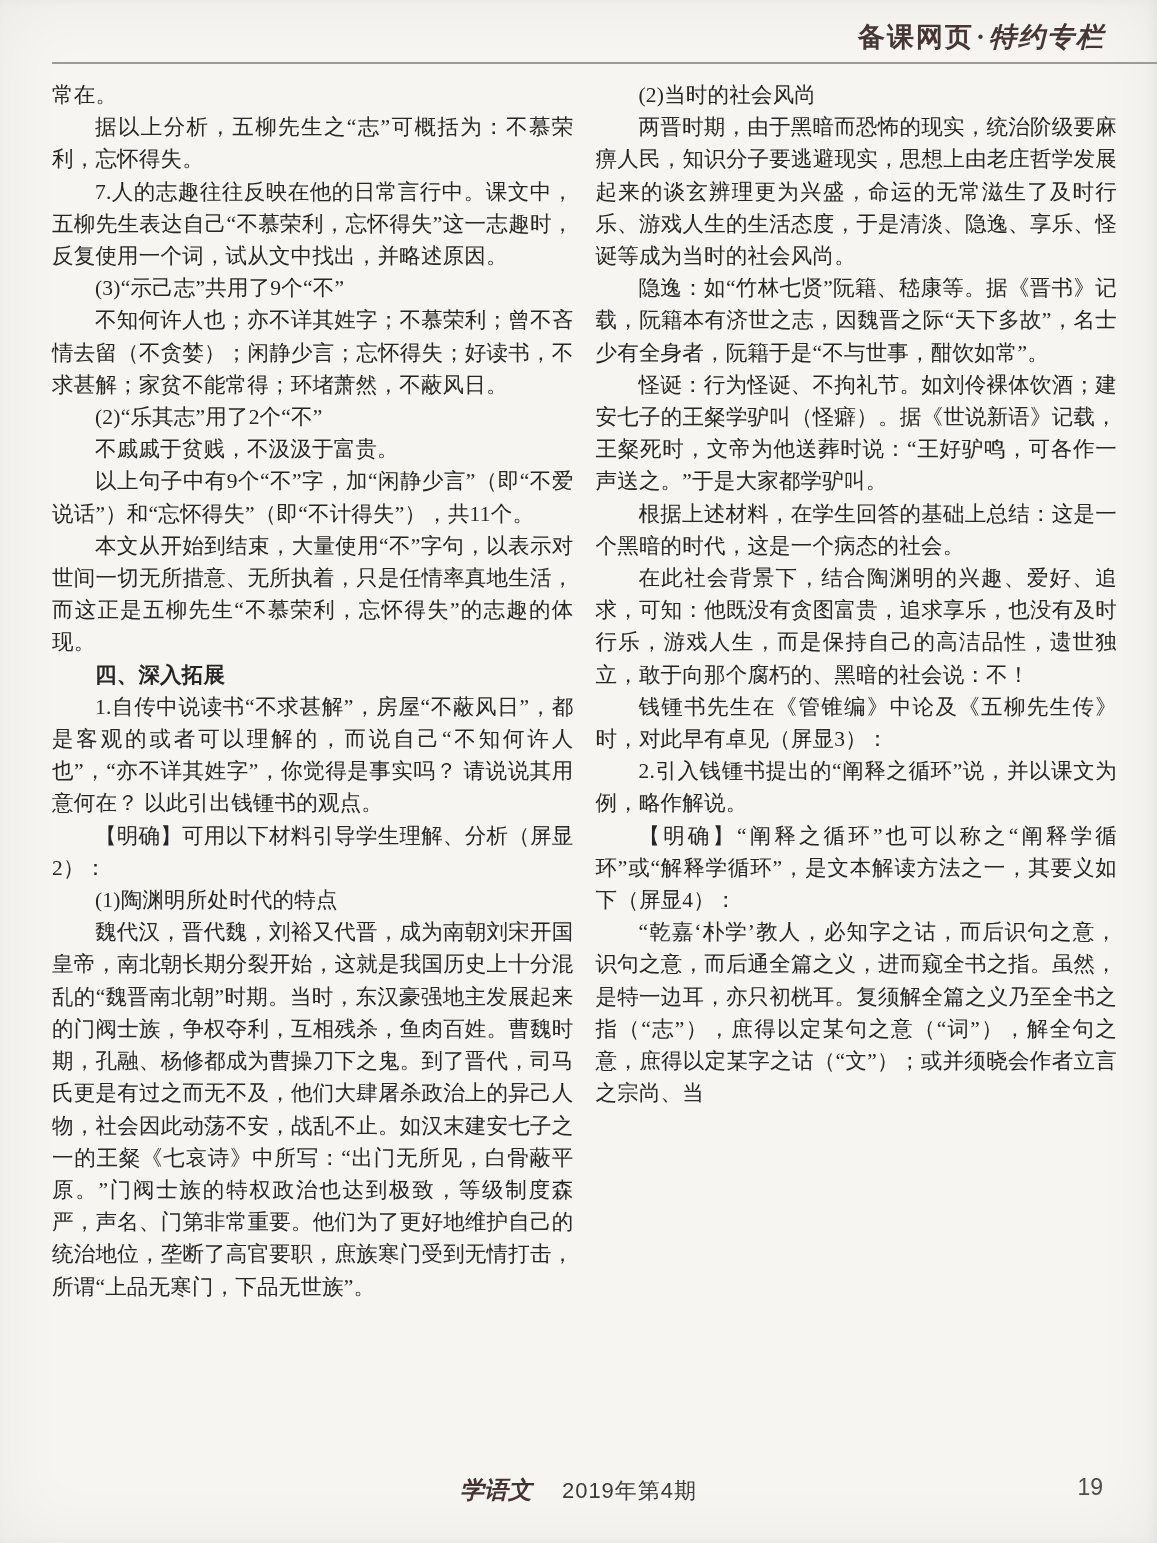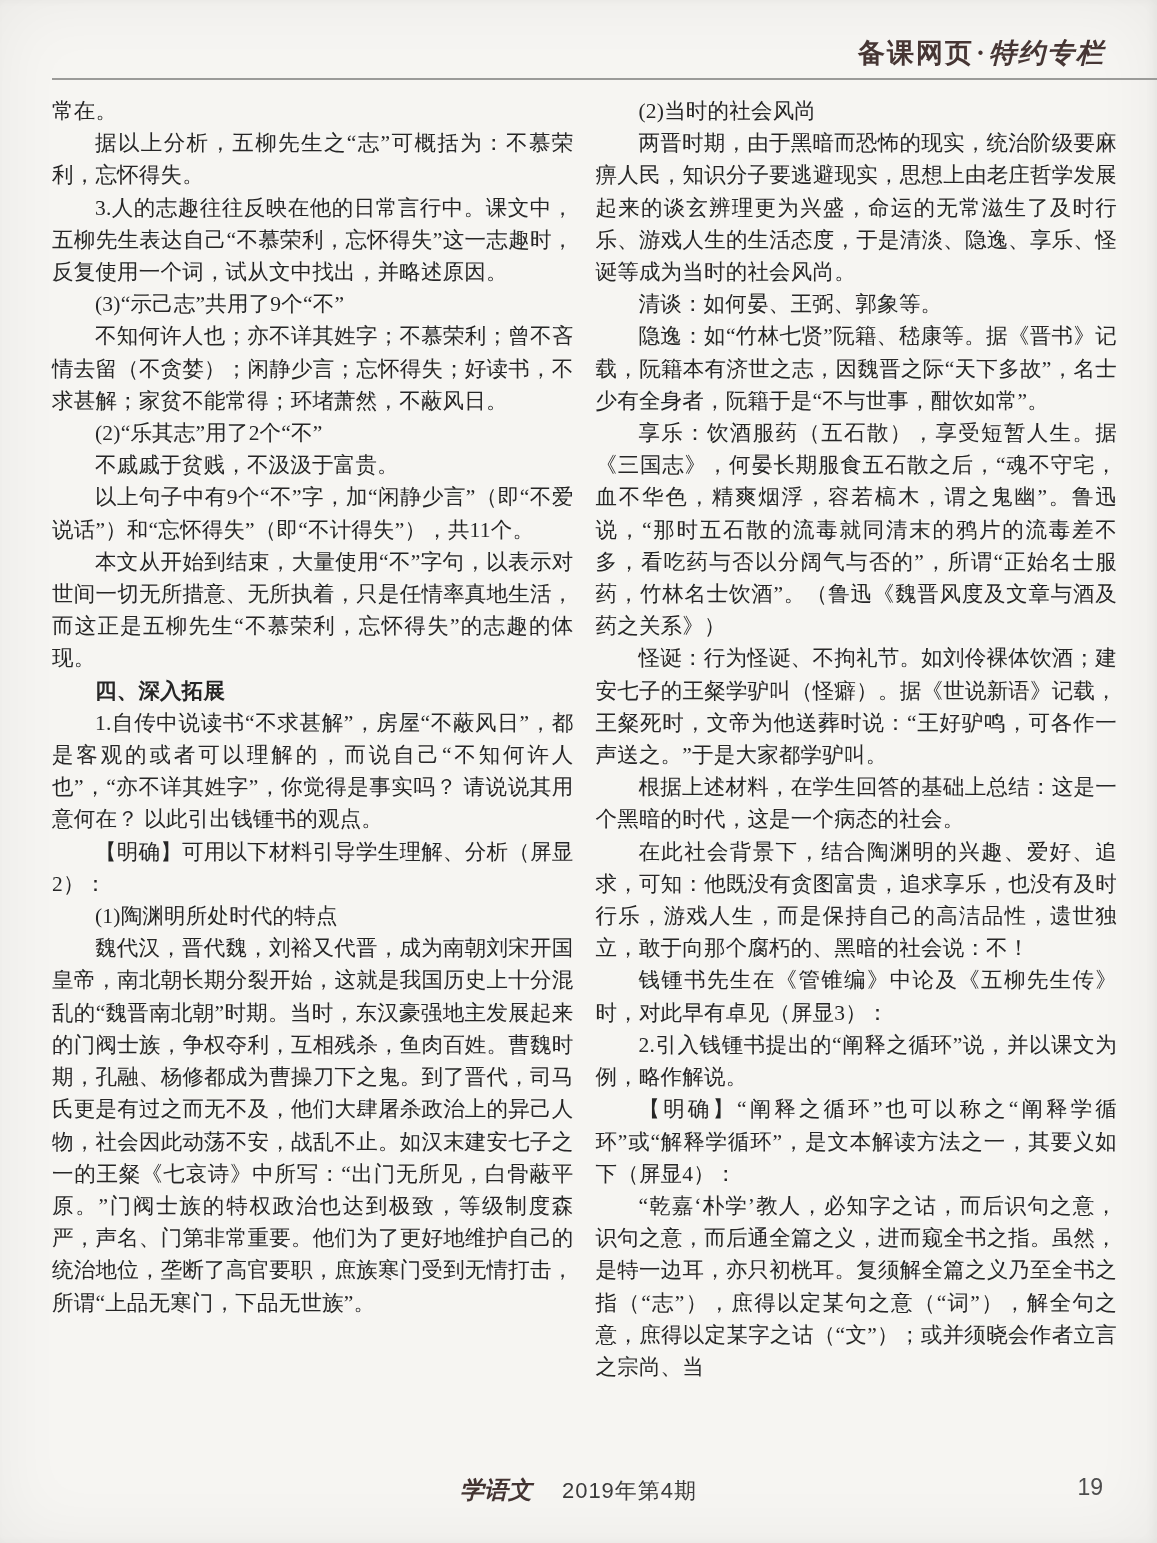--- a/index.html
+++ b/index.html
@@ -7,21 +7,21 @@
     width: 1157px;
     height: 1543px;
     position: relative;
     background: #f6f5f2;
     font-family: "Liberation Serif", "DejaVu Serif", serif;
     color: #262626;
     box-shadow: inset 0 0 70px rgba(0,0,0,0.05), inset -4px 0 10px rgba(0,0,0,0.04);
     overflow: hidden;
   }
   .page-header {
-    padding: 38px 52px 0 52px;
+    padding: 22px 52px 0 52px;
   }
   .header-title {
     text-align: right;
     color: #463634;
     font-size: 27px;
     line-height: 30px;
     letter-spacing: 2px;
   }
   .header-title .series {
     font-family: "Liberation Sans", "DejaVu Sans", sans-serif;
@@ -104,39 +104,37 @@
   <div class="header-title">
     <span class="series">备课网页</span><span class="dot">·</span><span class="column-name">特约专栏</span>
   </div>
   <div class="header-rule"></div>
 </div>
 
 <div class="content">
   <div class="col">
     <p class="no-indent">常在。</p>
     <p>据以上分析，五柳先生之“志”可概括为：不慕荣利，忘怀得失。</p>
-    <p>3.人的志趣往往反映在他的日常言行中。课文中，五柳先生表达自己“不慕荣利，忘怀得失”这一志趣时，反复使用一个词，试从文中找出，并略述原因。</p>
+    <p>7.人的志趣往往反映在他的日常言行中。课文中，五柳先生表达自己“不慕荣利，忘怀得失”这一志趣时，反复使用一个词，试从文中找出，并略述原因。</p>
     <p>(3)“示己志”共用了9个“不”</p>
     <p>不知何许人也；亦不详其姓字；不慕荣利；曾不吝情去留（不贪婪）；闲静少言；忘怀得失；好读书，不求甚解；家贫不能常得；环堵萧然，不蔽风日。</p>
     <p>(2)“乐其志”用了2个“不”</p>
     <p>不戚戚于贫贱，不汲汲于富贵。</p>
     <p>以上句子中有9个“不”字，加“闲静少言”（即“不爱说话”）和“忘怀得失”（即“不计得失”），共11个。</p>
     <p>本文从开始到结束，大量使用“不”字句，以表示对世间一切无所措意、无所执着，只是任情率真地生活，而这正是五柳先生“不慕荣利，忘怀得失”的志趣的体现。</p>
     <p class="section-heading">四、深入拓展</p>
     <p>1.自传中说读书“不求甚解”，房屋“不蔽风日”，都是客观的或者可以理解的，而说自己“不知何许人也”，“亦不详其姓字”，你觉得是事实吗？ 请说说其用意何在？ 以此引出钱锺书的观点。</p>
     <p>【明确】可用以下材料引导学生理解、分析（屏显2）：</p>
     <p>(1)陶渊明所处时代的特点</p>
     <p>魏代汉，晋代魏，刘裕又代晋，成为南朝刘宋开国皇帝，南北朝长期分裂开始，这就是我国历史上十分混乱的“魏晋南北朝”时期。当时，东汉豪强地主发展起来的门阀士族，争权夺利，互相残杀，鱼肉百姓。曹魏时期，孔融、杨修都成为曹操刀下之鬼。到了晋代，司马氏更是有过之而无不及，他们大肆屠杀政治上的异己人物，社会因此动荡不安，战乱不止。如汉末建安七子之一的王粲《七哀诗》中所写：“出门无所见，白骨蔽平原。”门阀士族的特权政治也达到极致，等级制度森严，声名、门第非常重要。他们为了更好地维护自己的统治地位，垄断了高官要职，庶族寒门受到无情打击，所谓“上品无寒门，下品无世族”。</p>
   </div>
   <div class="col">
     <p>(2)当时的社会风尚</p>
     <p>两晋时期，由于黑暗而恐怖的现实，统治阶级要麻痹人民，知识分子要逃避现实，思想上由老庄哲学发展起来的谈玄辨理更为兴盛，命运的无常滋生了及时行乐、游戏人生的生活态度，于是清淡、隐逸、享乐、怪诞等成为当时的社会风尚。</p>
-    <p>清谈：如何晏、王弼、郭象等。</p>
     <p>隐逸：如“竹林七贤”阮籍、嵇康等。据《晋书》记载，阮籍本有济世之志，因魏晋之际“天下多故”，名士少有全身者，阮籍于是“不与世事，酣饮如常”。</p>
-    <p>享乐：饮酒服药（五石散），享受短暂人生。据《三国志》，何晏长期服食五石散之后，“魂不守宅，血不华色，精爽烟浮，容若槁木，谓之鬼幽”。鲁迅说，“那时五石散的流毒就同清末的鸦片的流毒差不多，看吃药与否以分阔气与否的”，所谓“正始名士服药，竹林名士饮酒”。（鲁迅《魏晋风度及文章与酒及药之关系》）</p>
     <p>怪诞：行为怪诞、不拘礼节。如刘伶裸体饮酒；建安七子的王粲学驴叫（怪癖）。据《世说新语》记载，王粲死时，文帝为他送葬时说：“王好驴鸣，可各作一声送之。”于是大家都学驴叫。</p>
     <p>根据上述材料，在学生回答的基础上总结：这是一个黑暗的时代，这是一个病态的社会。</p>
     <p>在此社会背景下，结合陶渊明的兴趣、爱好、追求，可知：他既没有贪图富贵，追求享乐，也没有及时行乐，游戏人生，而是保持自己的高洁品性，遗世独立，敢于向那个腐朽的、黑暗的社会说：不！</p>
     <p>钱锺书先生在《管锥编》中论及《五柳先生传》时，对此早有卓见（屏显3）：</p>
     <p>2.引入钱锺书提出的“阐释之循环”说，并以课文为例，略作解说。</p>
     <p>【明确】“阐释之循环”也可以称之“阐释学循环”或“解释学循环”，是文本解读方法之一，其要义如下（屏显4）：</p>
     <p>“乾嘉‘朴学’教人，必知字之诂，而后识句之意，识句之意，而后通全篇之义，进而窥全书之指。虽然，是特一边耳，亦只初桄耳。复须解全篇之义乃至全书之指（“志”），庶得以定某句之意（“词”），解全句之意，庶得以定某字之诂（“文”）；或并须晓会作者立言之宗尚、当</p>
   </div>
 </div>
 

